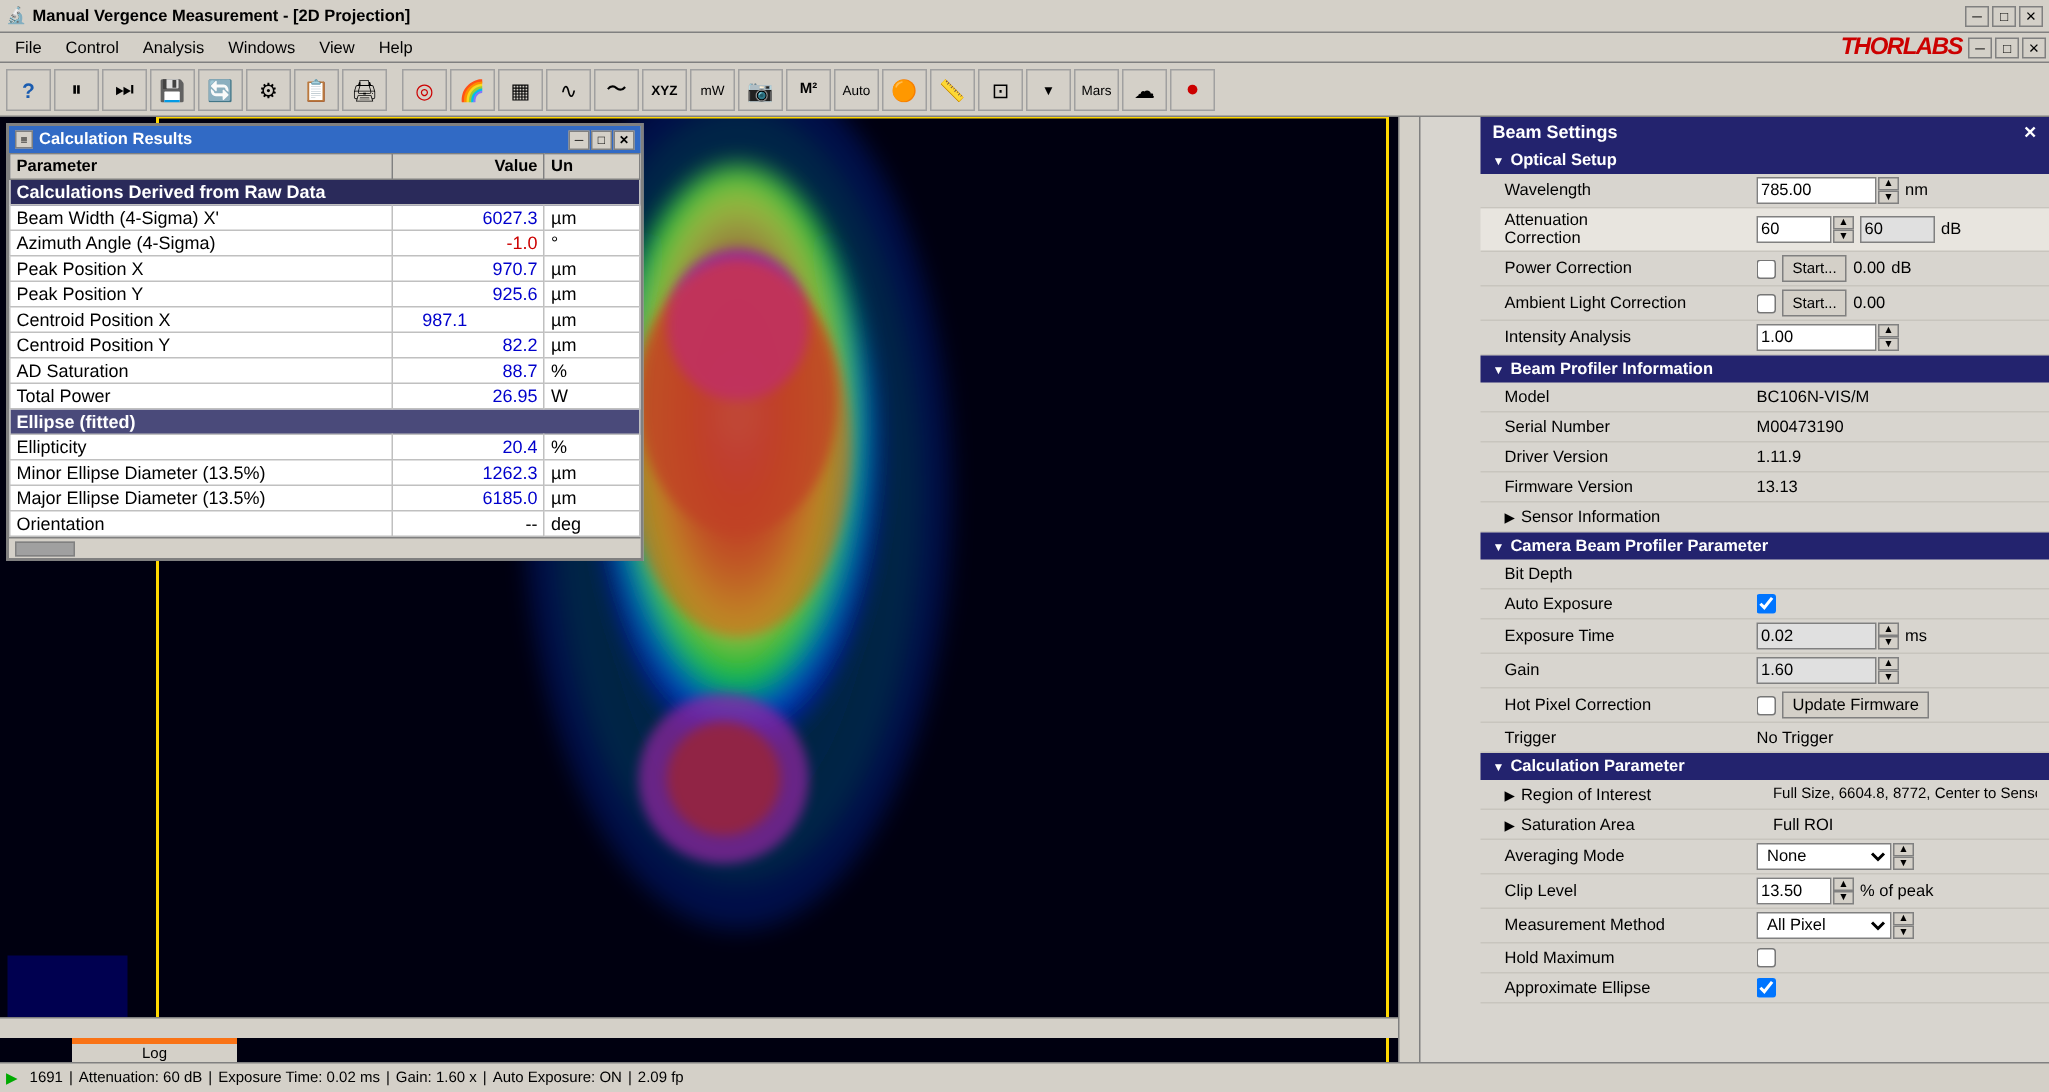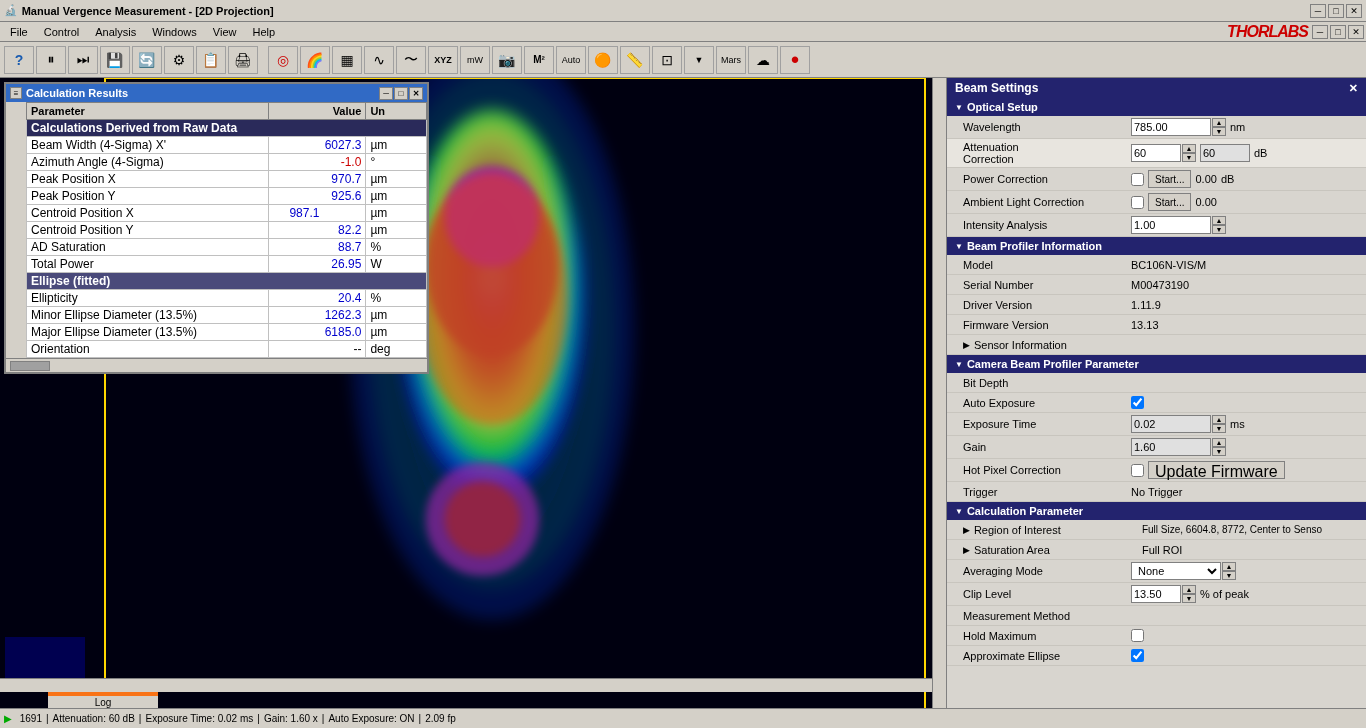--- a/index.html
+++ b/index.html
@@ -34,34 +34,34 @@
     .calc-table { width: 100%; border-collapse: collapse; background: white; }
     .calc-table th { background: #d4d0c8; border: 1px solid #808080; padding: 2px 4px; font-size: 11px; font-weight: bold; text-align: left; }
     .calc-table td { border: 1px solid #c0c0c0; padding: 1px 4px; font-size: 12px; }
     .calc-table .section-header { background: #2a2a5a; color: white; font-weight: bold; }
     .calc-table .section-header-light { background: #4a4a7a; color: white; font-weight: bold; }
     .value-blue { color: #0000cc; }
     .value-red { color: #cc0000; }
     .scrollbar-h { height: 14px; background: #d4d0c8; border-top: 1px solid #808080; display: flex; align-items: center; }
 
     
-    .right-panel { width: 420px; background: #d8d5cf; border-left: 1px solid #808080; overflow-y: auto; }
+    .right-panel { width: 420px; background: #d8d5cf; border-left: 1px solid #808080; overflow-y: auto; padding-left: 40px; }
     .section-header-panel { background: #23236e; color: white; padding: 3px 8px; font-size: 11px; font-weight: bold; display: flex; align-items: center; gap: 4px; cursor: pointer; }
     .section-header-panel .arrow { font-size: 8px; }
     .panel-row { display: flex; align-items: center; padding: 2px 8px 2px 16px; border-bottom: 1px solid #c8c5be; min-height: 20px; }
     .panel-label { flex: 0 0 140px; font-size: 11px; color: #000; }
     .panel-value { flex: 1; display: flex; align-items: center; gap: 4px; margin-left: 28px; }
     .panel-input { width: 80px; height: 18px; border: 1px solid #808080; background: white; padding: 0 2px; font-size: 11px; }
     .panel-input-sm { width: 50px; height: 18px; border: 1px solid #808080; background: white; padding: 0 2px; font-size: 11px; }
     .panel-unit { font-size: 11px; }
     .panel-checkbox { width: 13px; height: 13px; }
     .panel-select { height: 18px; border: 1px solid #808080; background: white; font-size: 11px; padding: 0 2px; }
     .spin-up, .spin-down { width: 14px; height: 9px; background: #d4d0c8; border: 1px solid #808080; font-size: 7px; display: flex; align-items: center; justify-content: center; cursor: pointer; }
     .start-btn { padding: 1px 6px; background: #d4d0c8; border: 1px solid #808080; font-size: 10px; cursor: pointer; height: 18px; }
-    .update-firmware-btn { padding: 1px 6px; background: #d4d0c8; border: 1px solid #808080; font-size: 16px; cursor: pointer; height: 18px; }
+    .update-firmware-btn { padding: 1px 6px; background: #d4d0c8; border: 1px solid #808080; font-size: 11px; cursor: pointer; height: 18px; }
 
     
     .status-bar { background: #d4d0c8; height: 20px; display: flex; align-items: center; padding: 0 4px; border-top: 1px solid #808080; font-size: 10px; gap: 4px; }
     .status-play { color: #00aa00; margin-right: 4px; }
 
     
     .thorlabs-logo { color: #cc0000; font-size: 16px; font-weight: 900; font-style: italic; letter-spacing: -1px; }
     .thorlabs-logo span { color: #cc0000; }
 
     .input-with-spin { display: flex; align-items: center; }
@@ -184,21 +184,21 @@
         <div style="display:flex;align-items:center;gap:4px;">
           <div style="width:12px;height:12px;background:#d4d0c8;border:1px solid #808080;display:flex;align-items:center;justify-content:center;font-size:8px;color:#000;">≡</div>
           <span>Calculation Results</span>
         </div>
         <div class="calc-results-controls">
           <div class="calc-results-btn">─</div>
           <div class="calc-results-btn">□</div>
           <div class="calc-results-btn">✕</div>
         </div>
       </div>
-      <div style="overflow:auto;max-height:380px;margin-left:20px;">
+      <div style="overflow:auto;max-height:380px;">
         <table class="calc-table">
           <thead>
             <tr>
               <th style="width:200px;">Parameter</th>
               <th style="width:80px;text-align:right;">Value</th>
               <th style="width:50px;">Un</th>
             </tr>
           </thead>
           <tbody>
             <tr>
@@ -504,20 +504,33 @@
             <div class="spin-up">▲</div>
             <div class="spin-down">▼</div>
           </div>
         </div>
         <span class="panel-unit">% of peak</span>
       </div>
     </div>
 
     <div class="panel-row">
       <div class="panel-label">Measurement Method</div>
+      <div class="panel-value">
+        <div class="input-with-spin">
+          <select class="panel-select" style="width:90px;">
+            <option>All Pixel</option>
+            <option>4-Sigma</option>
+            <option>D86</option>
+          </select>
+          <div class="spin-controls">
+            <div class="spin-up">▲</div>
+            <div class="spin-down">▼</div>
+          </div>
+        </div>
+      </div>
     </div>
 
     <div class="panel-row">
       <div class="panel-label">Hold Maximum</div>
       <div class="panel-value">
         <input type="checkbox" class="panel-checkbox" style="">
       </div>
     </div>
 
     <div class="panel-row">

